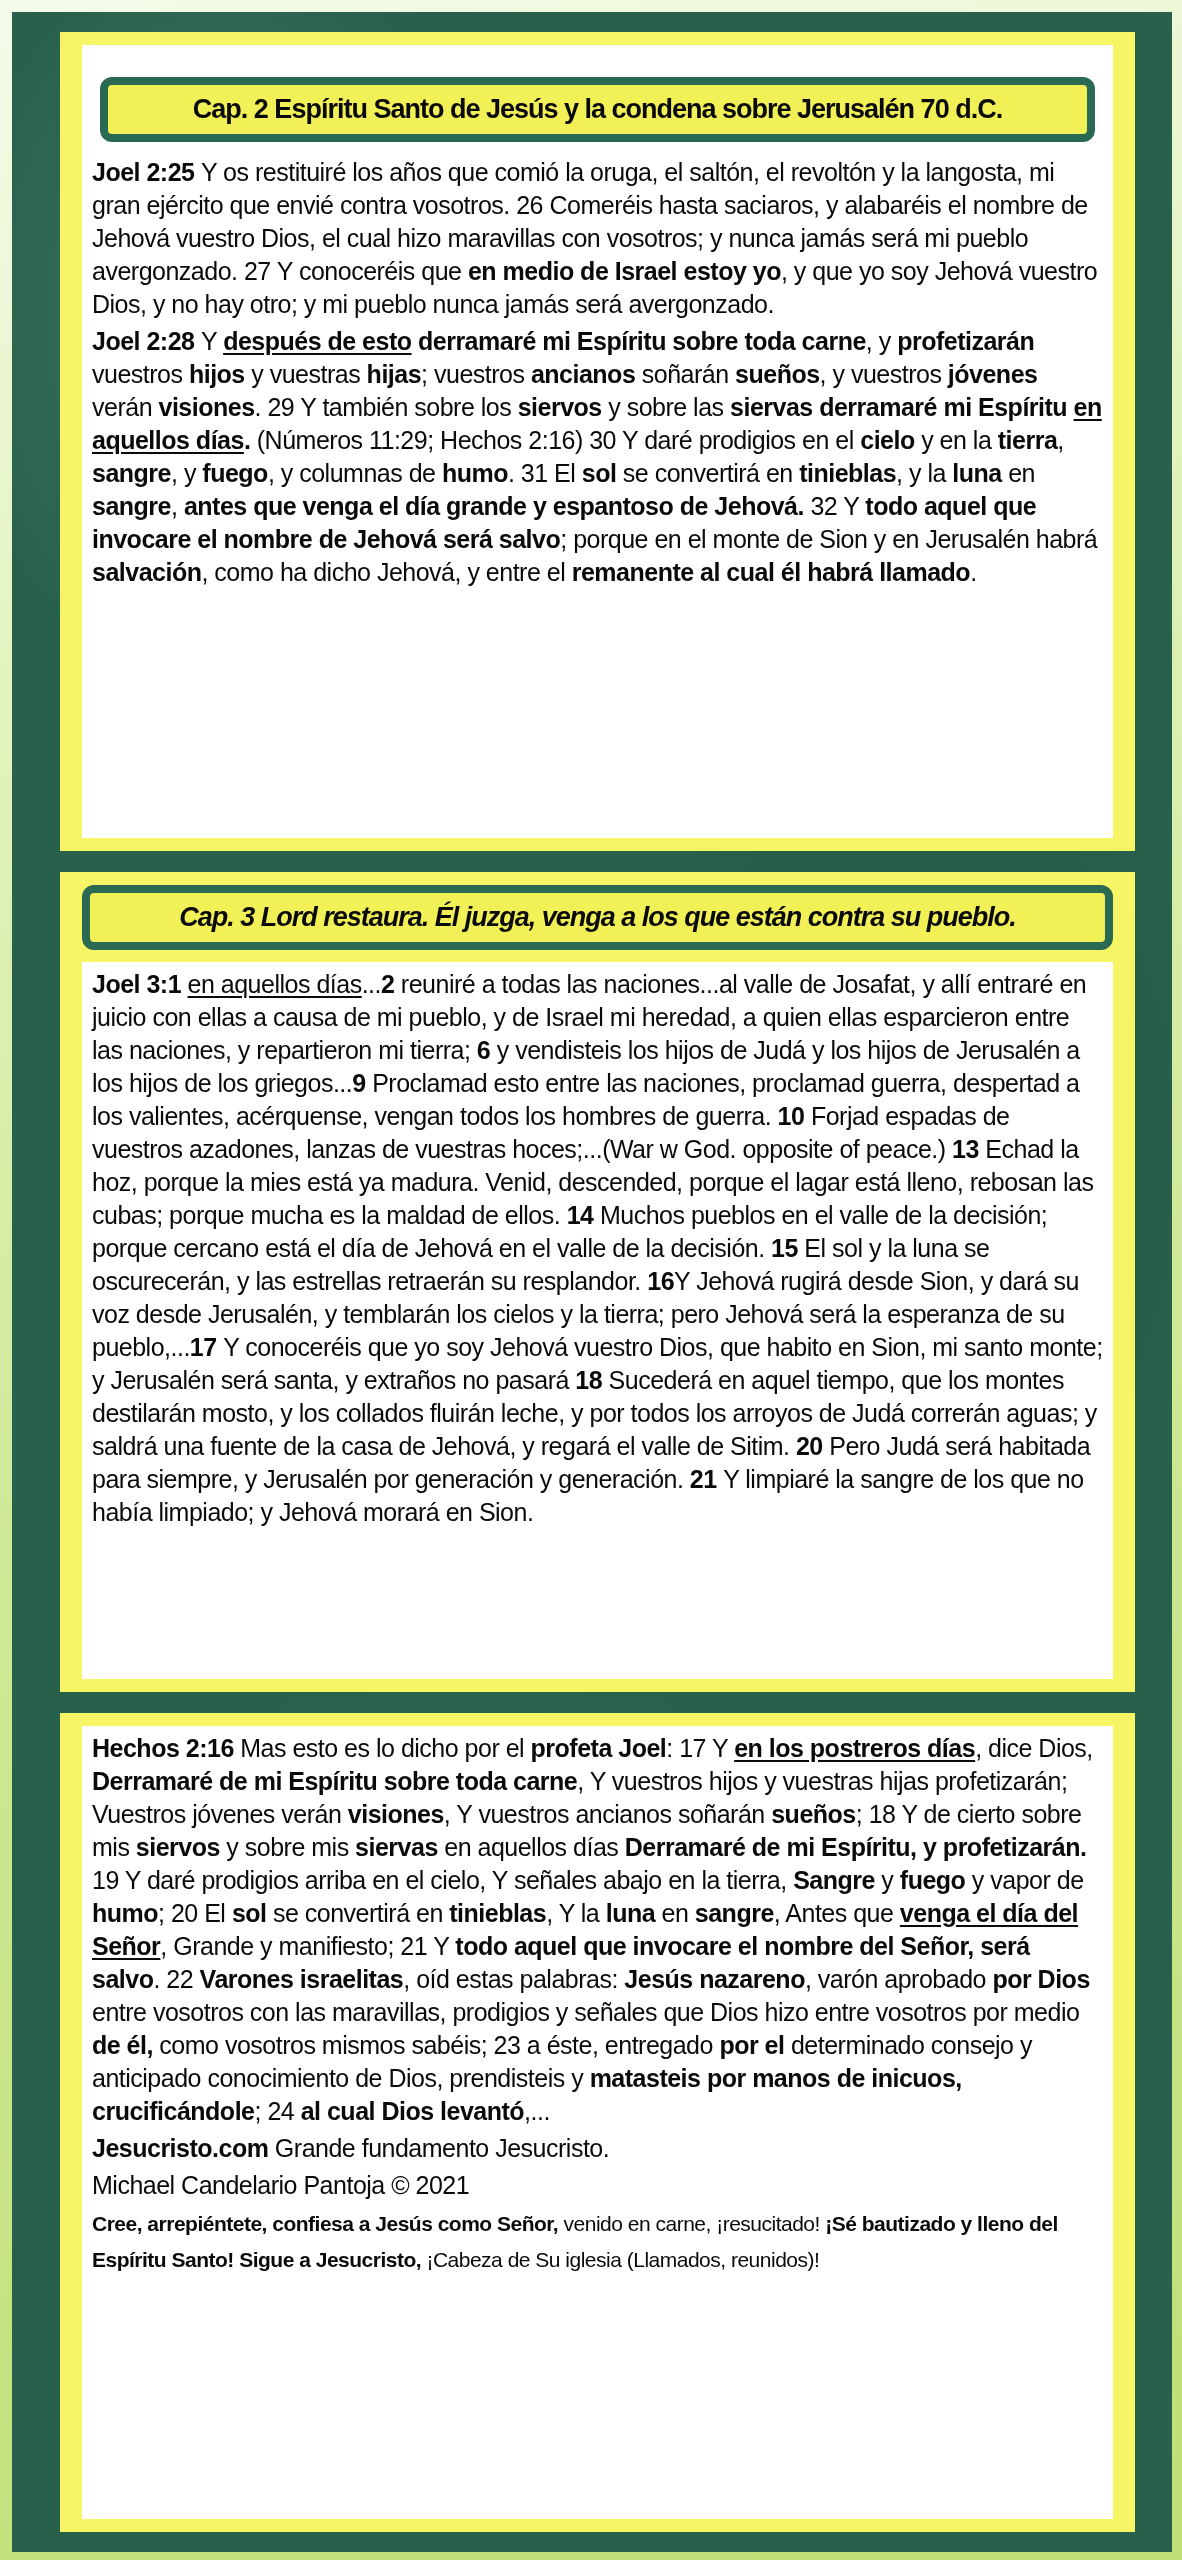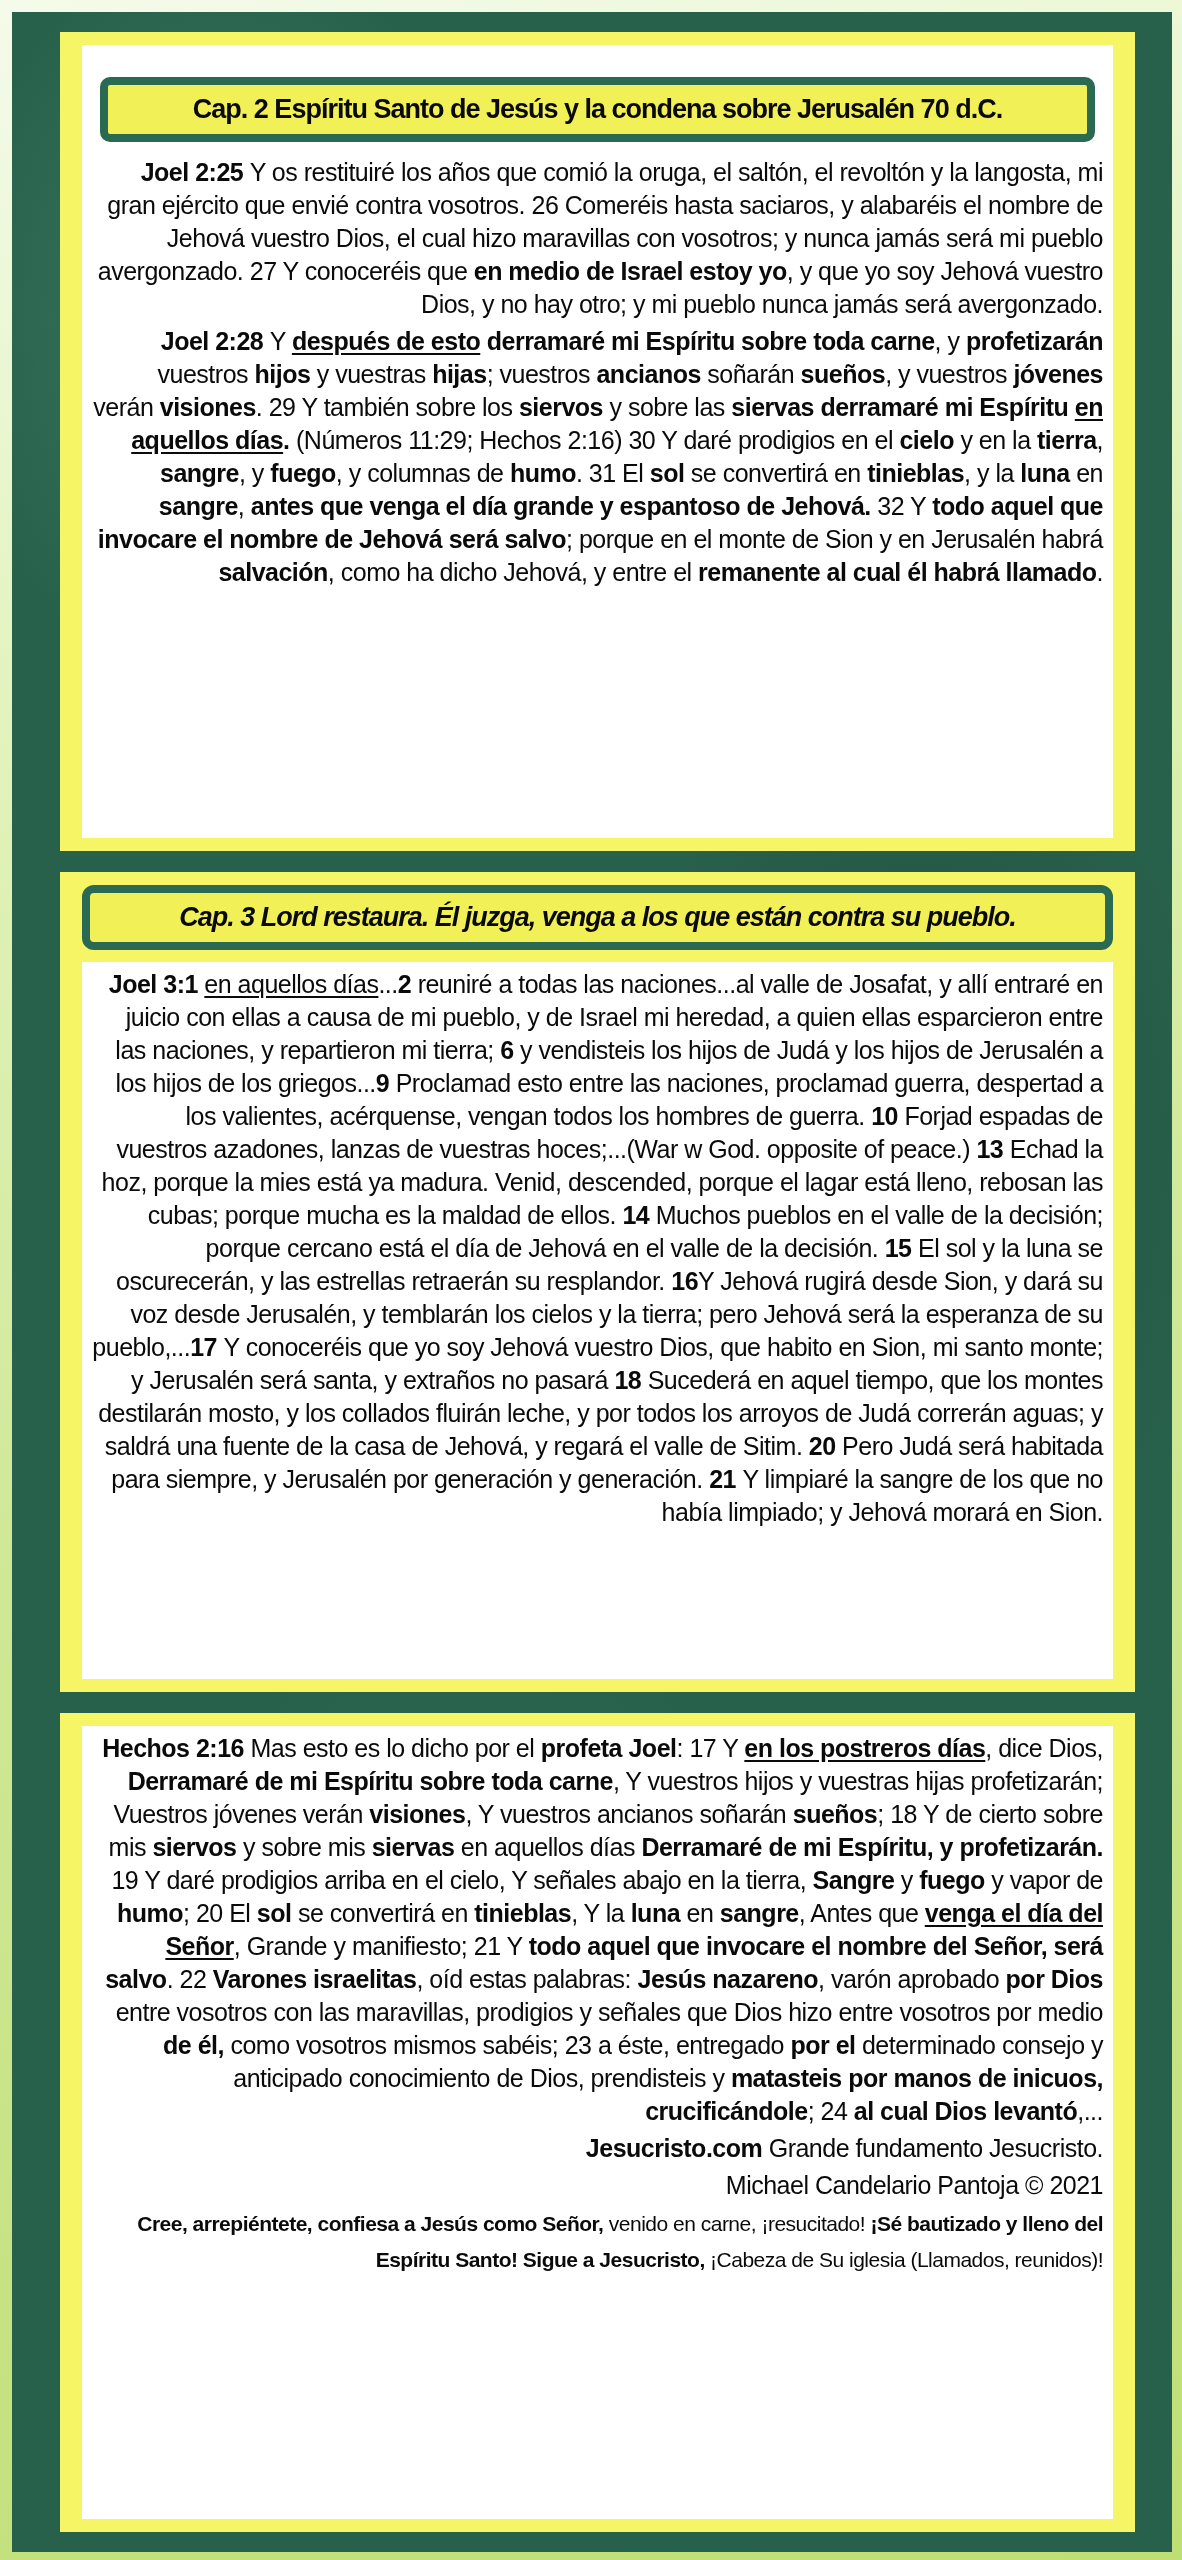--- a/index.html
+++ b/index.html
@@ -45,23 +45,23 @@
     text-align:center;
     font-weight:700;
     font-size:27px;
     letter-spacing:-1px;
     line-height:1.15;
     padding:9px 6px;
     white-space:nowrap;
     overflow:hidden;
     box-sizing:border-box;
   }
-  .title-inset{margin:26px 8px 14px;border-radius:10px;}   
+  .title-inset{margin:26px 8px 14px;}   
   .title-flush{margin:0 0 12px;font-style:italic;}        
-  .content{text-align:right;}
+  .content{text-align:left;}
   .para{
     margin:0 0 4px;
     font-size:25px;
     line-height:33px;
     letter-spacing:-0.5px;
   }
   .para .b{font-weight:700;}
   .para .u{text-decoration:underline;text-underline-offset:3px;}
   .para.closing{font-size:21px;line-height:36px;}
   .para.credit{font-size:25px;}

